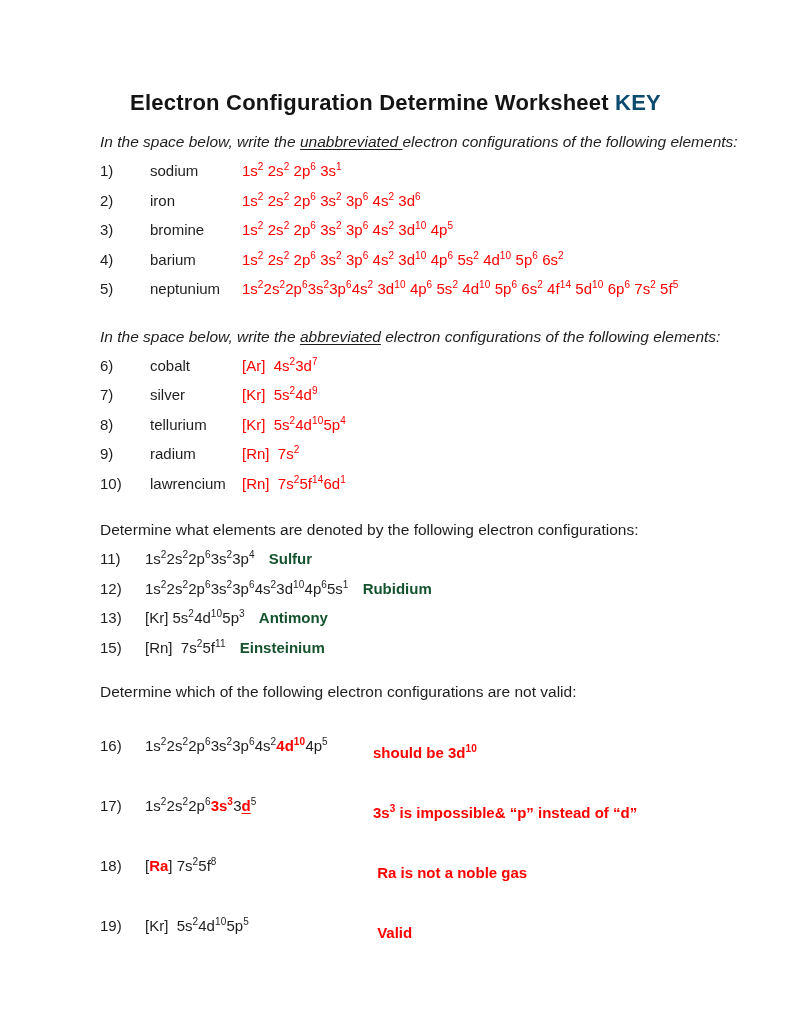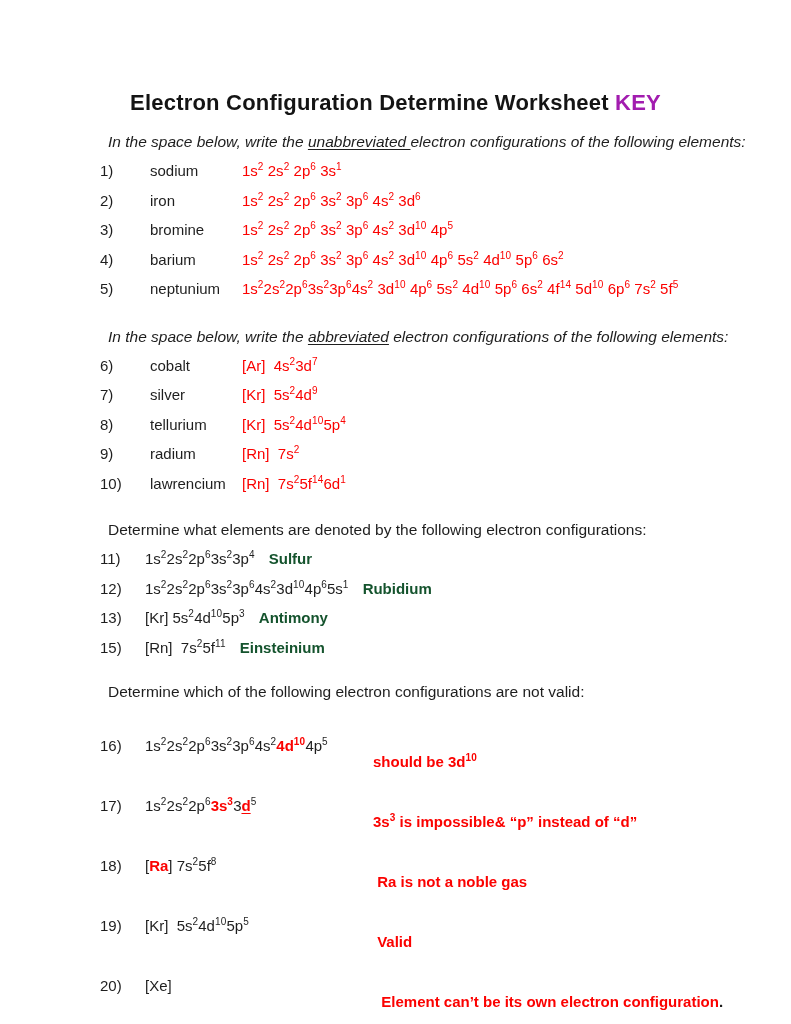--- a/index.html
+++ b/index.html
@@ -15,25 +15,25 @@
   }
   .title {
     margin: 0;
     padding-top: 90px;
     text-align: center;
     font-size: 22px;
     font-weight: 700;
     color: #141414;
     letter-spacing: 0.2px;
   }
-  .title .red-key { color: #a21caf; }
+  .title .red-key { color: #0c4a6e; }
   .content { padding-left: 100px; padding-right: 50px; }
 
   .instruction {
-    margin: 0 0 4px 8px;
+    margin: 0 0 4px 0;
     font-size: 15.5px;
     line-height: 20px;
     white-space: pre;
     color: #1e1e1e;
   }
   .instruction.italic { font-style: italic; }
 
   .sec-unabbreviated { margin-top: 16px; }
   .sec-abbreviated   { margin-top: 23px; }
   .sec-identify      { margin-top: 22px; }
@@ -50,21 +50,21 @@
 
   .qnum { display: inline-block; width: 50px; }
   .sec-identify .qnum, .sec-not-valid .qnum { width: 45px; }
   .element { display: inline-block; width: 92px; }
 
   .config-red { color: #fb0200; font-weight: 400; }
   .answer-inline { color: #14532d; font-weight: 700; padding-left: 14px; }
   .answer-col {
     position: absolute;
     left: 273px;
-    top: 16px;
+    top: 7px;
     color: #fb0200;
     font-weight: 700;
     white-space: pre;
   }
 
   sup { font-size: 10px; line-height: 0; vertical-align: 6px; letter-spacing: 0.2px; }
 
   .rt-r { color: #fb0200; font-weight: 700; }
   .rt-u { text-decoration: underline; text-underline-offset: 2px; }
   .rt-k { color: #1e1e1e; }
@@ -104,17 +104,16 @@
           <div class="row"><span class="qnum">15)</span><span class="config"><span>[Rn]  7s</span><sup>2</sup><span>5f</span><sup>11</sup></span><span class="answer-inline"><span>Einsteinium</span></span></div>
         </div>
       </div>
       <div class="section sec-not-valid">
         <p class="instruction"><span>Determine which of the following electron configurations are not valid:</span></p>
         <div class="rows">
           <div class="row"><span class="qnum">16)</span><span class="config"><span>1s</span><sup>2</sup><span>2s</span><sup>2</sup><span>2p</span><sup>6</sup><span>3s</span><sup>2</sup><span>3p</span><sup>6</sup><span>4s</span><sup>2</sup><span class="rt-r">4d</span><sup class="rt-r">10</sup><span>4p</span><sup>5</sup></span><span class="answer-col"><span>should be 3d</span><sup>10</sup></span></div>
           <div class="row"><span class="qnum">17)</span><span class="config"><span>1s</span><sup>2</sup><span>2s</span><sup>2</sup><span>2p</span><sup>6</sup><span class="rt-r">3s</span><sup class="rt-r">3</sup><span>3</span><span class="rt-r rt-u">d</span><sup>5</sup></span><span class="answer-col"><span>3s</span><sup>3</sup><span> is impossible&amp; “p” instead of “d”</span></span></div>
           <div class="row"><span class="qnum">18)</span><span class="config"><span>[</span><span class="rt-r">Ra</span><span>] 7s</span><sup>2</sup><span>5f</span><sup>8</sup></span><span class="answer-col"><span> Ra is not a noble gas</span></span></div>
           <div class="row"><span class="qnum">19)</span><span class="config"><span>[Kr]  5s</span><sup>2</sup><span>4d</span><sup>10</sup><span>5p</span><sup>5</sup></span><span class="answer-col"><span> Valid</span></span></div>
-          <div class="row"><span class="qnum">20)</span><span class="config"><span>[Xe]</span></span><span class="answer-col"><span>  Element can’t be its own electron configuration</span><span class="rt-k">.</span></span></div>
         </div>
       </div>
     </div>
 </div>
 
 </body></html>

